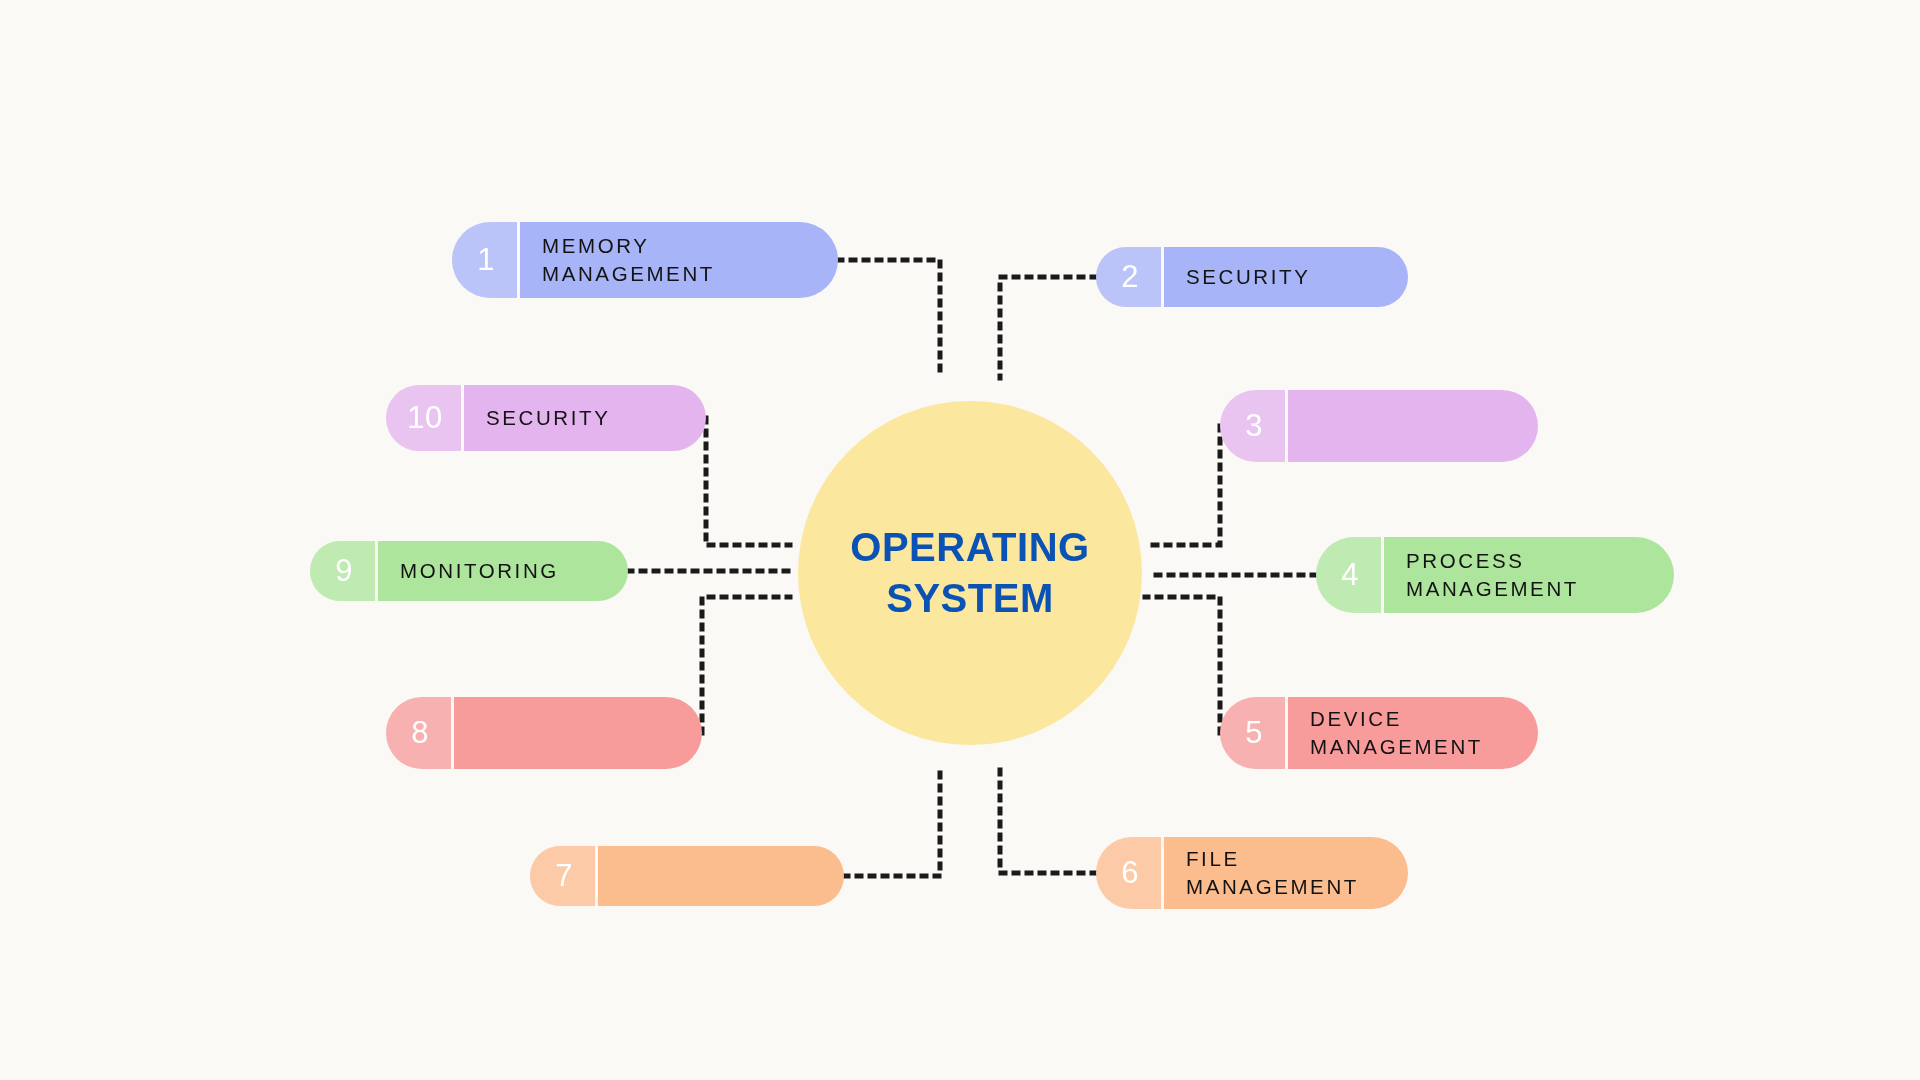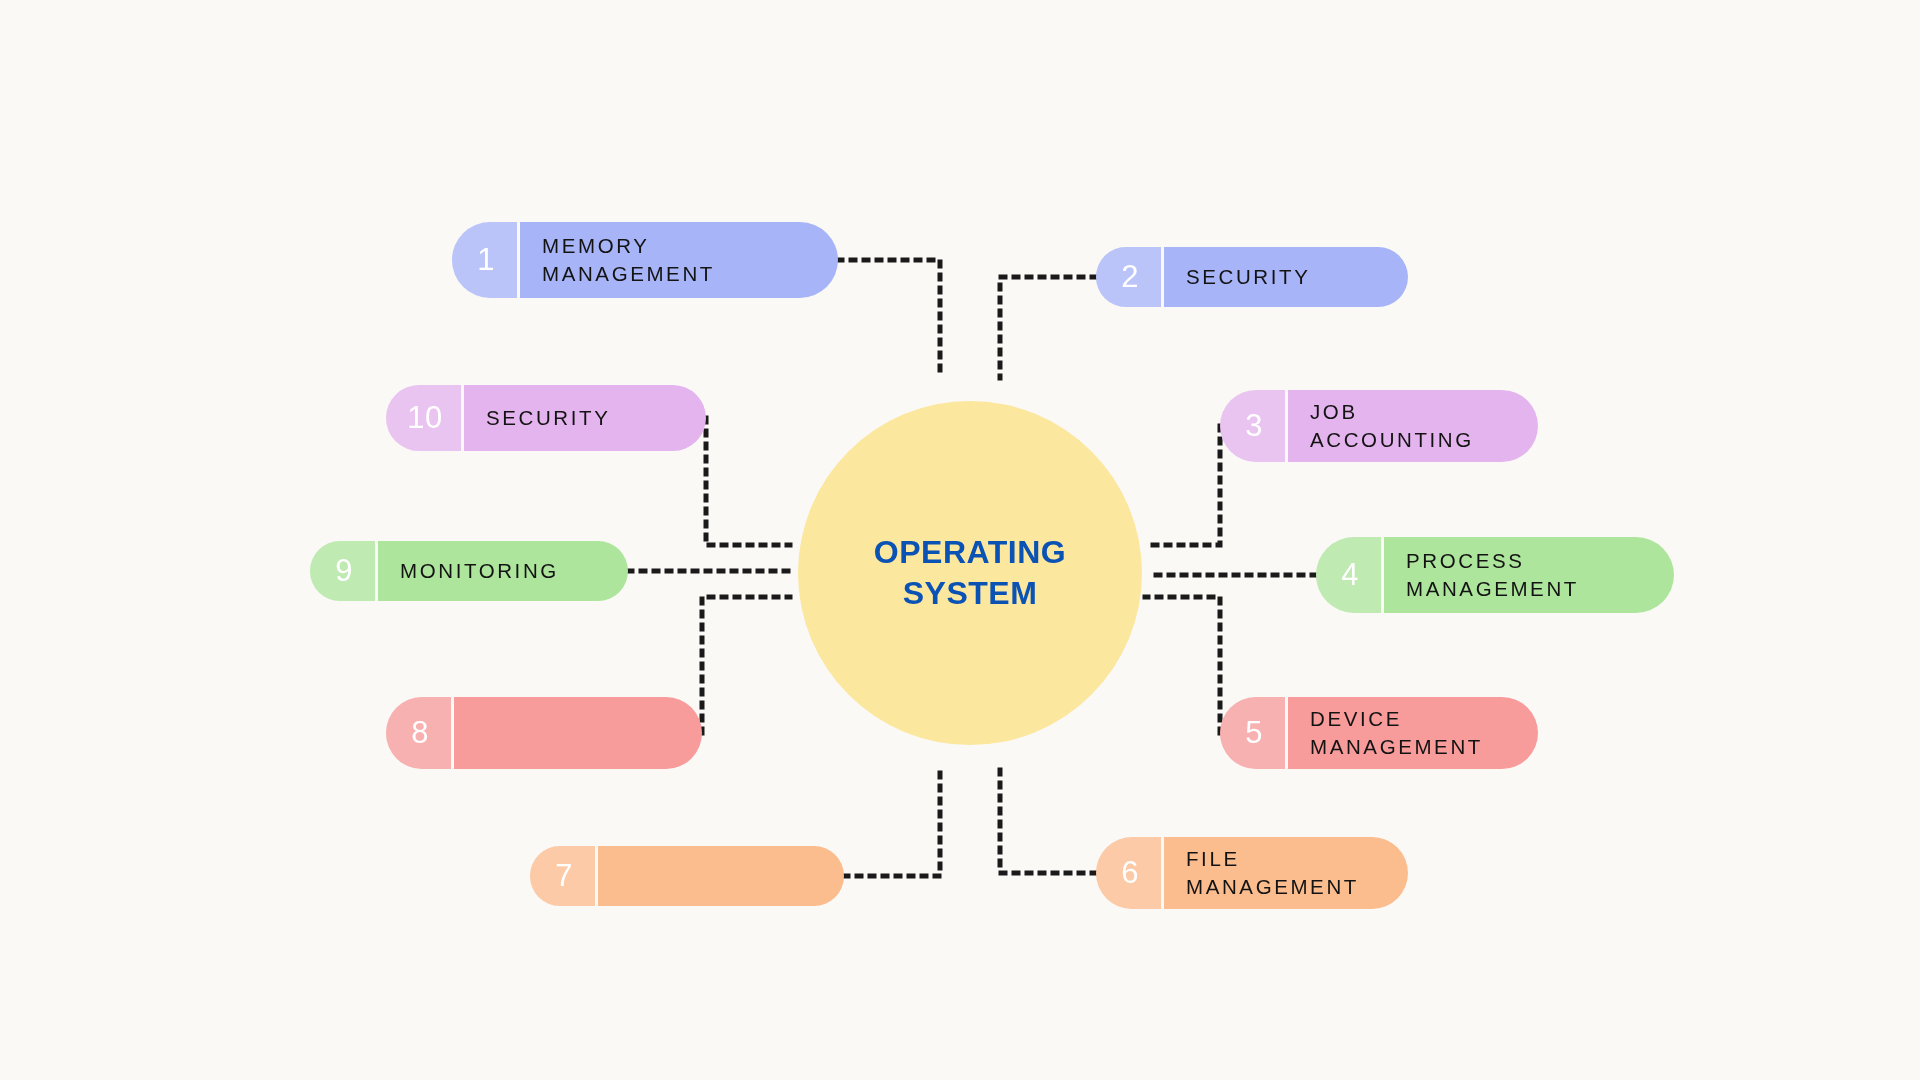--- a/index.html
+++ b/index.html
@@ -31,21 +31,21 @@
   
   .hub {
     position: absolute;
     border-radius: 50%;
     display: flex;
     align-items: center;
     justify-content: center;
     text-align: center;
   }
   .hub-label {
-    font-size: 32px;
+    font-size: 40px;
     font-weight: bold;
     letter-spacing: 0.5px;
     line-height: 1.28;
     white-space: pre-line;
   }
 
   
   .card {
     position: absolute;
     display: flex;
@@ -131,24 +131,20 @@
     </div>
     <div class="card-body">
       <div class="card-line">SECURITY</div>
     </div>
   </div>
 
   <div class="card" style="left: 1220px; top: 390px; width: 318px; height: 72px; background: rgb(228, 180, 238);">
     <div class="card-num" style="color: rgb(255, 255, 255); background: rgba(255, 255, 255, 0.22);">
       <span>3</span>
     </div>
-    <div class="card-body">
-      <div class="card-line">JOB</div>
-      <div class="card-line">ACCOUNTING</div>
-    </div>
   </div>
 
   <div class="card" style="left: 1316px; top: 537px; width: 358px; height: 76px; background: rgb(174, 229, 156);">
     <div class="card-num" style="color: rgb(255, 255, 255); background: rgba(255, 255, 255, 0.22);">
       <span>4</span>
     </div>
     <div class="card-body">
       <div class="card-line">PROCESS</div>
       <div class="card-line">MANAGEMENT</div>
     </div>

